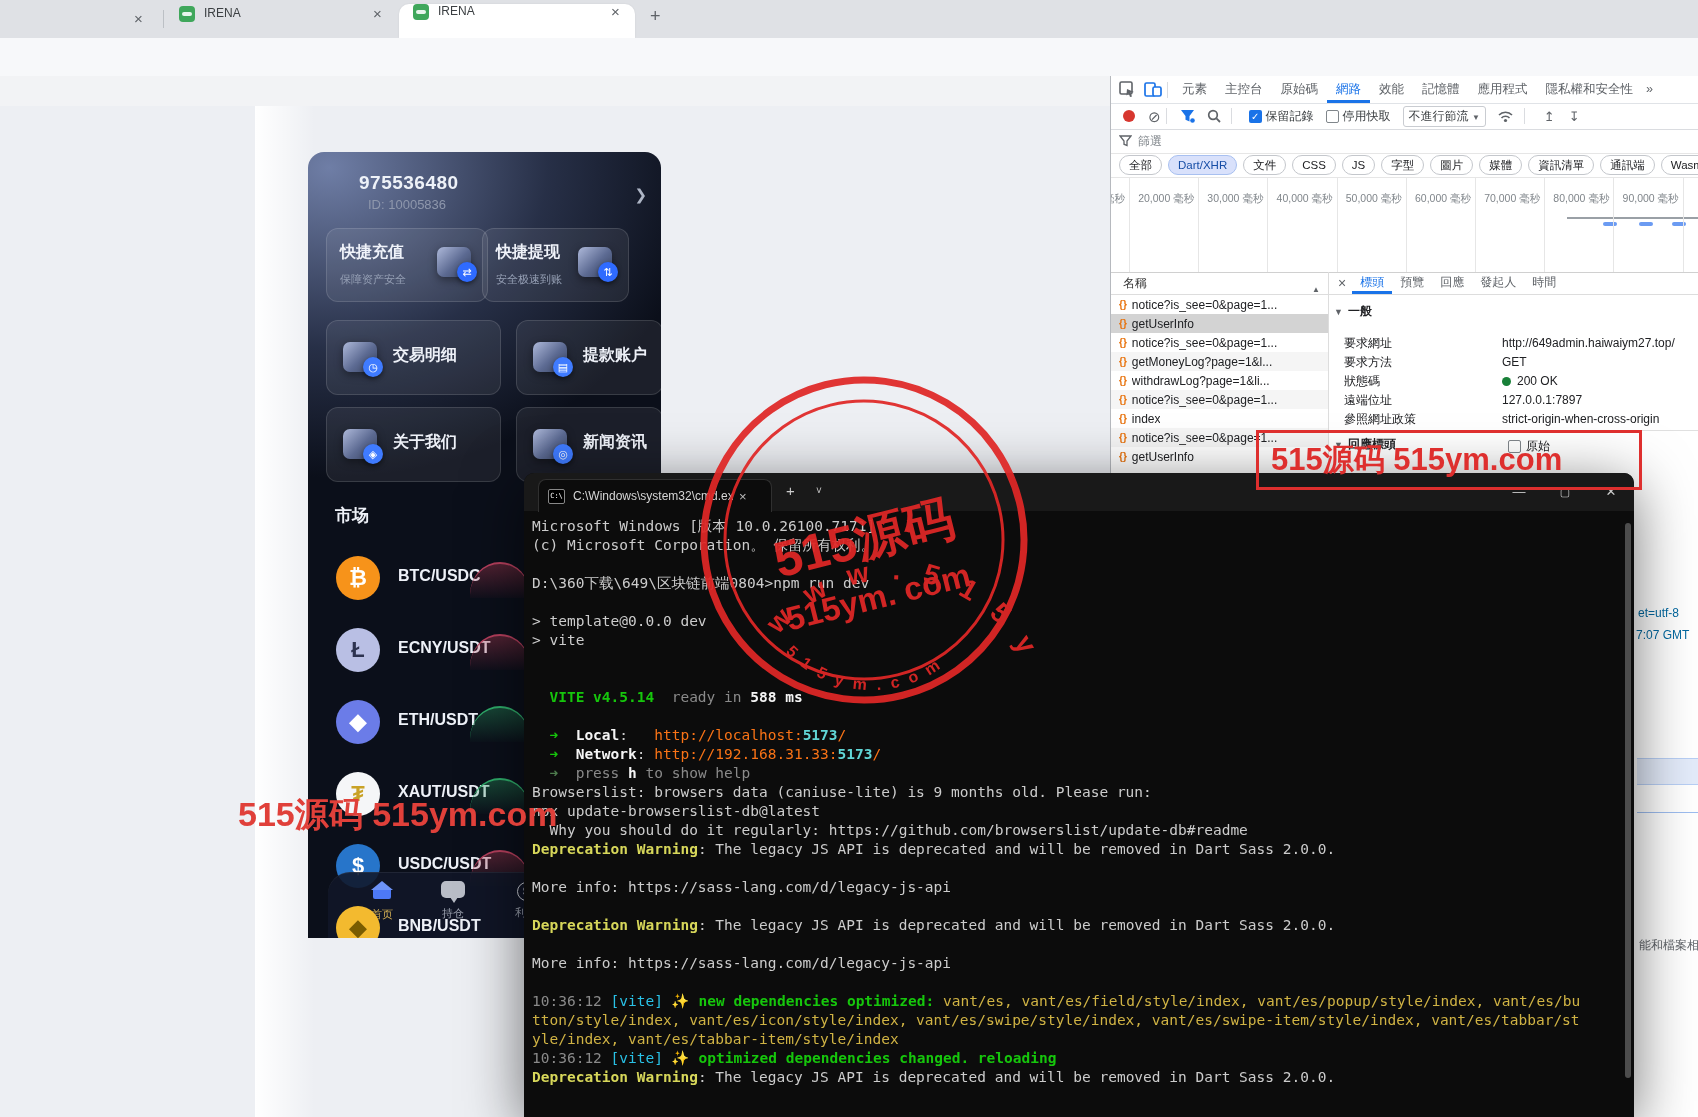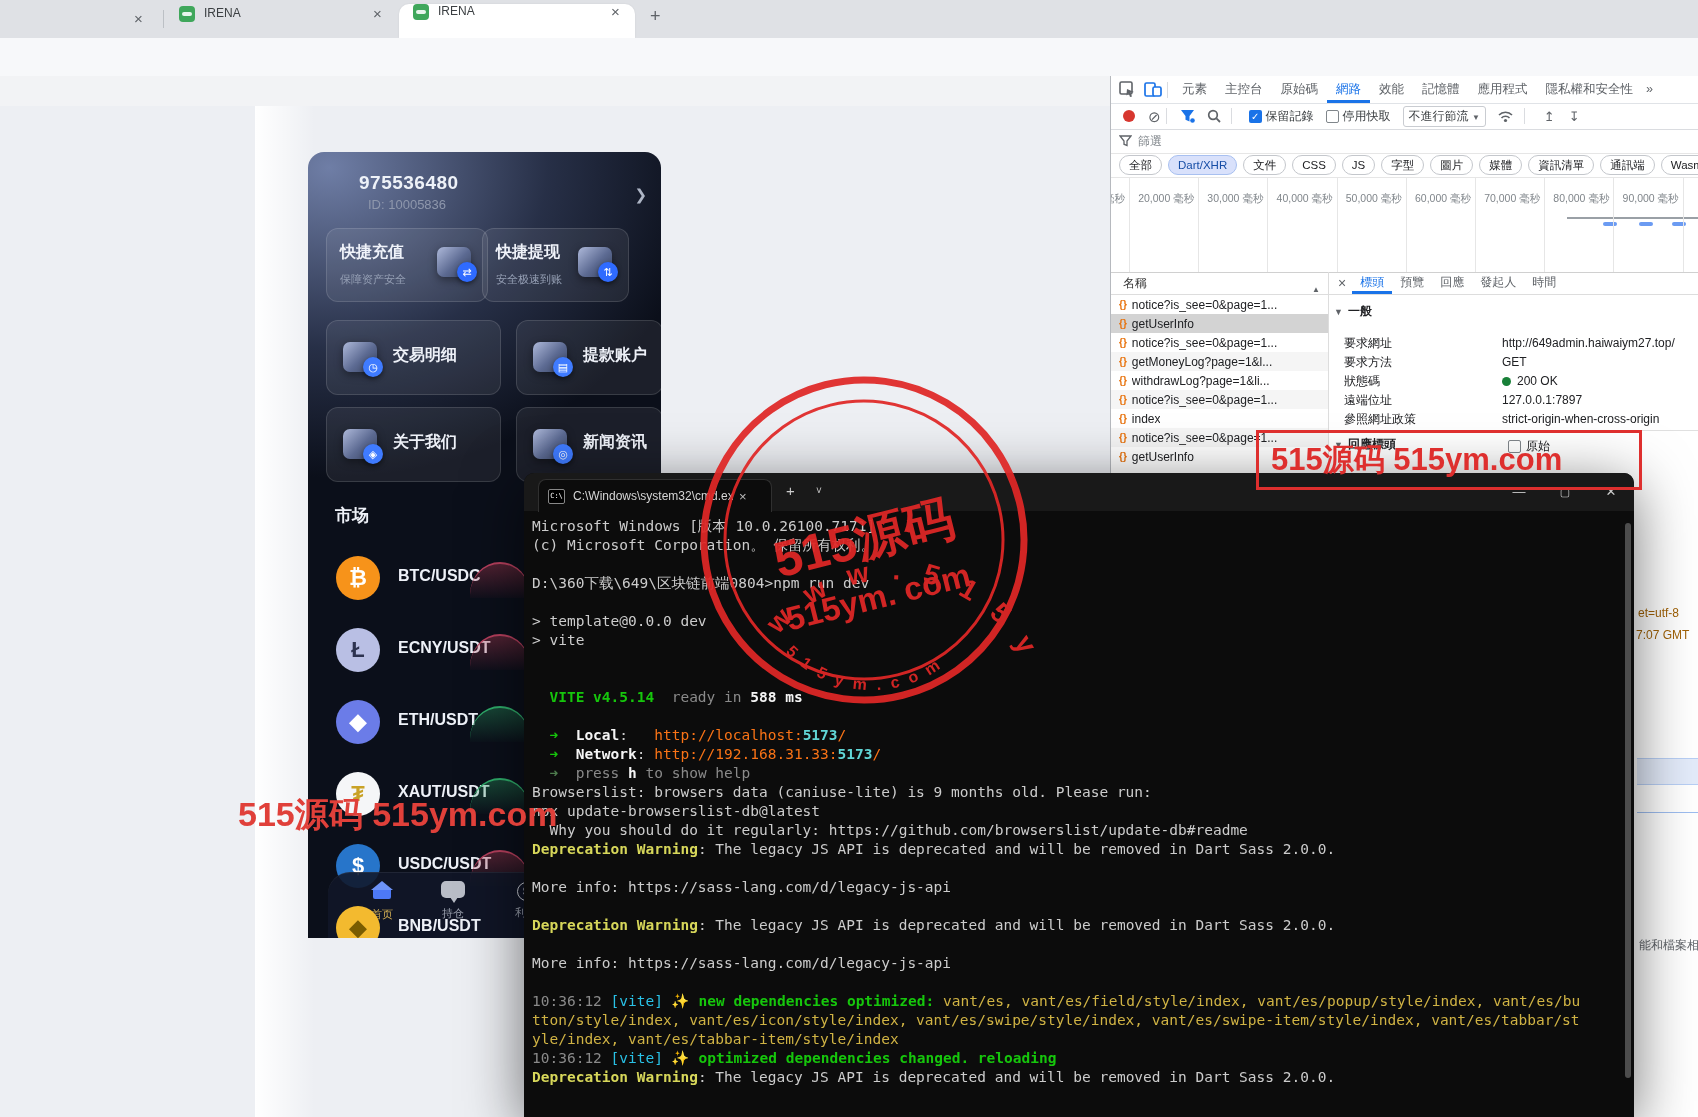--- a/index.html
+++ b/index.html
@@ -115,21 +115,21 @@
   .ptab{padding:0 8px;color:#5f6368;font-size:12px;height:22px;line-height:21px;cursor:pointer;white-space:nowrap;}
   .ptab.active{color:#1a73e8;box-shadow:inset 0 -3px 0 #1a73e8;}
   .secttitle{position:absolute;left:6px;font-size:12px;font-weight:bold;color:#202124;white-space:nowrap;}
   .tri{color:#5f6368;font-size:9px;margin-right:5px;}
   .grow{position:absolute;left:16px;height:19px;line-height:19px;white-space:nowrap;}
   .glabel{display:inline-block;width:158px;color:#202124;}
   .gvalue{color:#202124;font-size:12px;}
   .gdot{display:inline-block;width:9px;height:9px;border-radius:50%;background:#188038;margin-right:6px;vertical-align:-1px;}
   .hdivider{position:absolute;left:0;right:0;height:1px;background:#e0e0e0;}
   .rawck{position:absolute;left:180px;display:flex;align-items:center;gap:5px;color:#202124;}
-  .frag{position:absolute;font-size:12px;color:#a16207;white-space:nowrap;}
+  .frag{position:absolute;font-size:12px;color:#0369a1;white-space:nowrap;}
   .hlrow{position:absolute;left:309px;right:0;height:25px;background:#e3ebfa;border-top:1px solid #b8cff5;border-bottom:1px solid #b8cff5;}
   .hlline{position:absolute;left:309px;right:0;height:1px;background:#9dbdf0;}
 
   
   #terminal{left:524px;top:473px;width:1110px;height:644px;background:#0c0c0c;border-radius:10px 10px 0 0;
             box-shadow:0 12px 60px rgba(0,0,0,.55);z-index:50;}
   #termbar{left:0;top:0;width:1110px;height:38px;background:#191919;border-radius:10px 10px 0 0;}
   #termtab{left:14px;top:6px;width:232px;height:32px;background:#0c0c0c;border:1px solid #303030;border-bottom:none;
            border-radius:8px 8px 0 0;display:flex;align-items:center;}
   .cmdicon{width:15px;height:13px;background:#000;border:1px solid #888;border-radius:2px;margin-left:9px;

